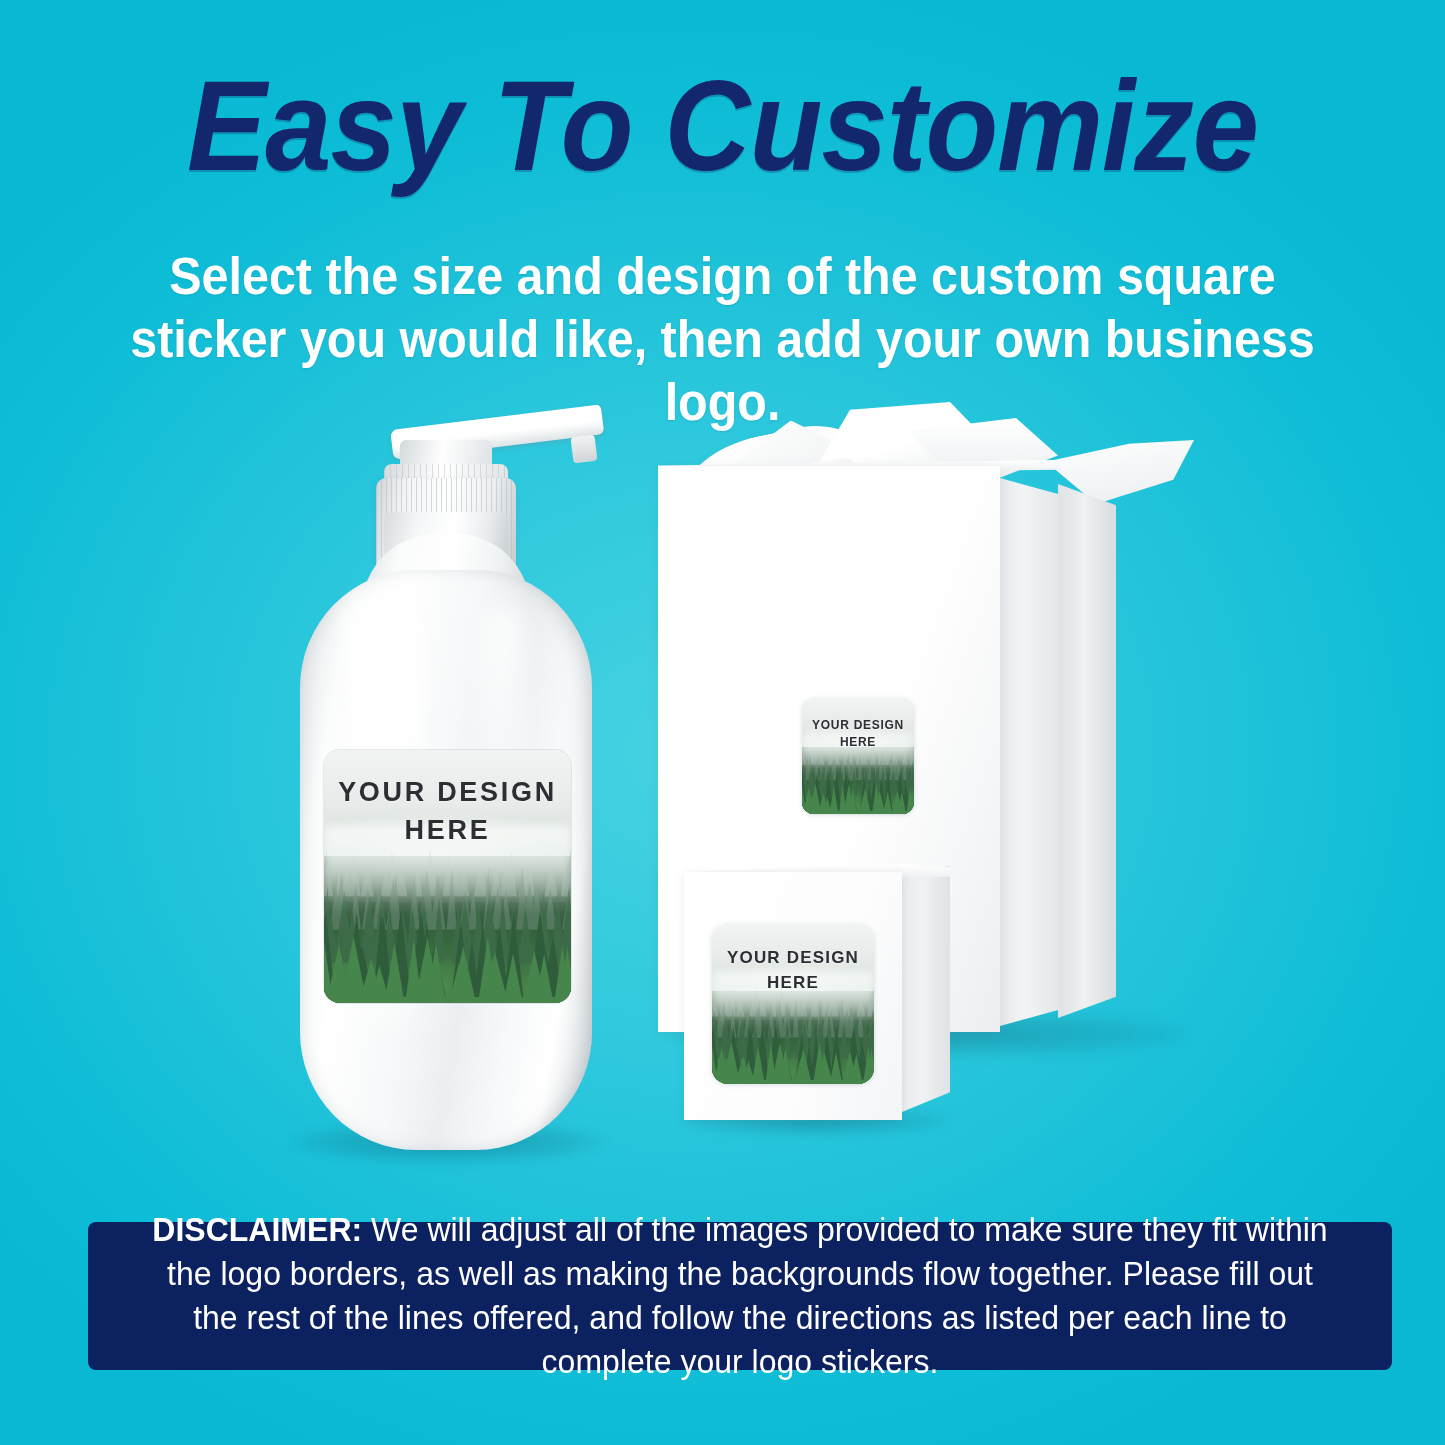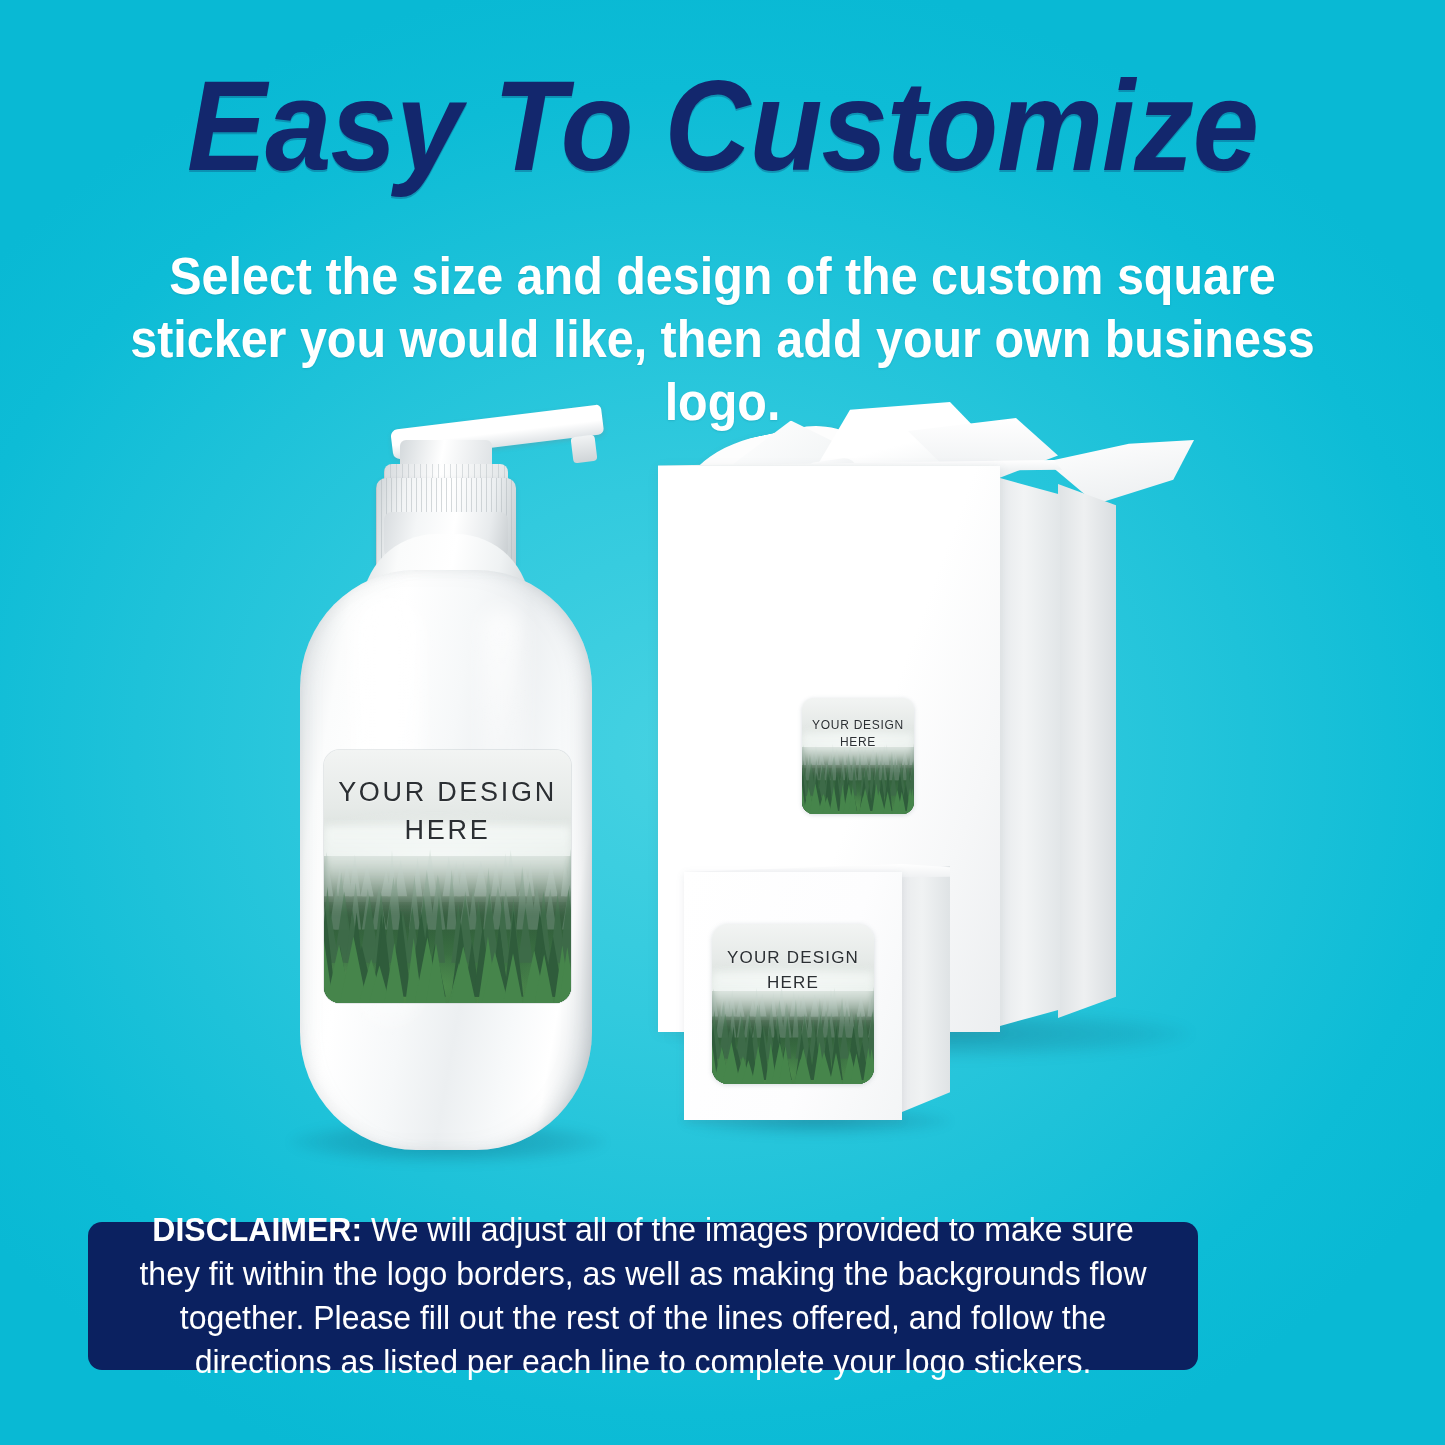--- a/index.html
+++ b/index.html
@@ -135,21 +135,21 @@
       radial-gradient(ellipse 24% 62% at 48% 78%, #4b8a4c 0%, rgba(75,138,76,0) 70%),
       radial-gradient(ellipse 20% 56% at 70% 88%, #55944e 0%, rgba(85,148,78,0) 70%),
       radial-gradient(ellipse 22% 60% at 90% 76%, #48854a 0%, rgba(72,133,74,0) 70%),
       linear-gradient(180deg, rgba(56,104,60,.2), #3d7344 55%, #417a46 100%);
   }
 
   
   .design-text{
     position:absolute;left:0;right:0;top:10%;
     text-align:center;color:#2b2f33;
-    font-weight:400;line-height:1.42;
+    font-weight:700;line-height:1.42;
     letter-spacing:.1em;
     text-shadow:0 1px 2px rgba(255,255,255,.5);
   }
 
   
   .gift{position:absolute;left:650px;top:398px;width:570px;height:700px;}
   .gift-shadow{
     position:absolute;left:20px;top:612px;width:520px;height:48px;border-radius:50%;
     background:radial-gradient(ellipse at 50% 50%, rgba(5,70,95,.3) 0%, rgba(5,70,95,.12) 54%, rgba(5,70,95,0) 78%);
     filter:blur(6px);
@@ -241,22 +241,22 @@
     clip-path:polygon(0 50%,82% 0,100% 20%,100% 80%,0 100%);
   }
   .cube-sticker{
     position:absolute;left:36px;top:64px;width:162px;height:160px;
     border-radius:16px;overflow:hidden;
     box-shadow:0 1px 5px rgba(120,135,145,.28);
   }
 
   
   .disclaimer{
-    position:absolute;left:88px;top:1222px;width:1110px;height:148px;
-    background:#0b2160;border-radius:14px;
+    position:absolute;left:88px;top:1222px;width:1304px;height:148px;
+    background:#0b2160;border-radius:8px;
     display:flex;align-items:center;justify-content:center;
   }
   .disclaimer p{
     margin:0;padding:0 34px;text-align:center;color:#ffffff;
     font-size:33px;line-height:1.33;font-weight:normal;
     transform:scaleX(.97);
   }
   .disclaimer b{font-weight:bold;}
 </style>
 </head>

